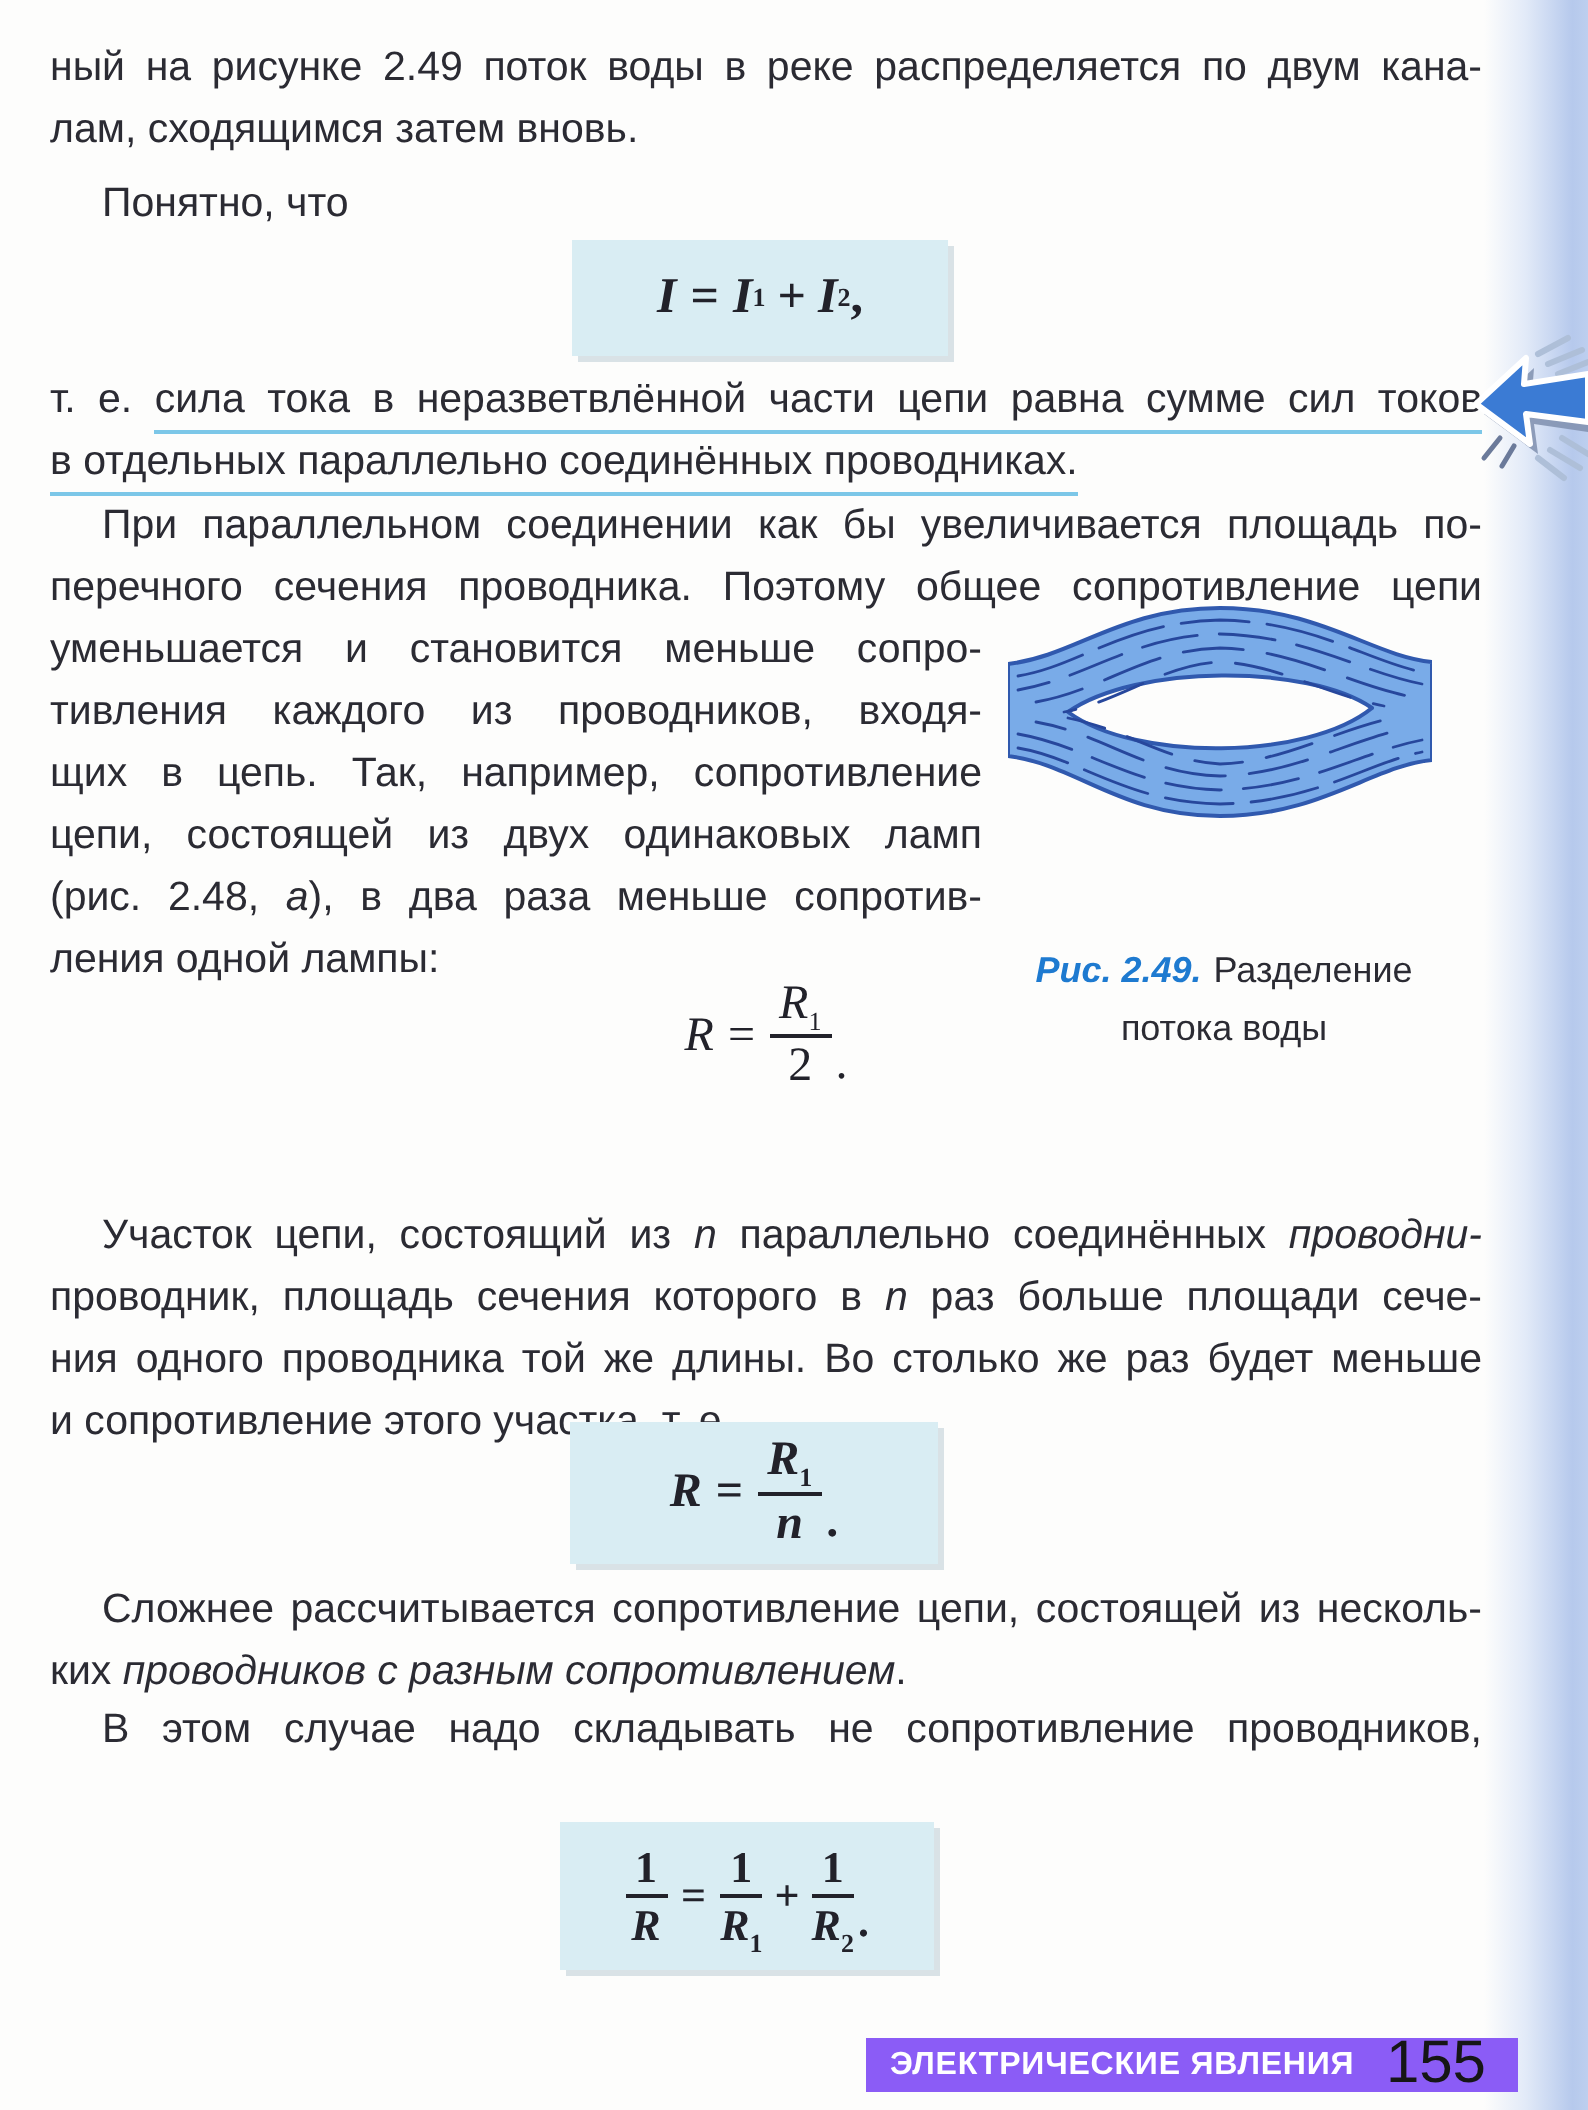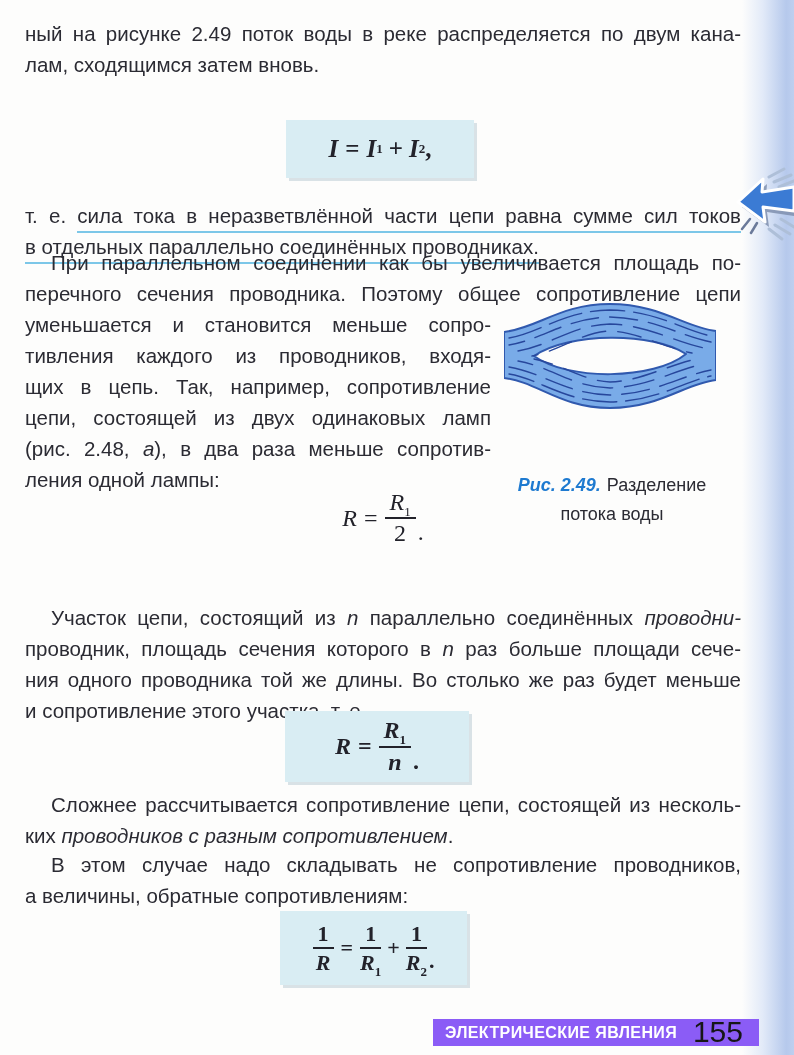--- a/index.html
+++ b/index.html
@@ -65,35 +65,38 @@
 
 <div class="page">
 
   <div class="edge-strip"></div>
 
   <div class="tblock" style="left:25px;top:18px;width:716px;">
     <span class="line">ный на рисунке 2.49 поток воды в реке распределяется по двум кана-</span>
     <span class="line last">лам, сходящимся затем вновь.</span>
   </div>
 
+  <div class="tblock indent" style="left:25px;top:86px;width:716px;">
+    <span class="line last">Понятно, что</span>
+  </div>
 
   <div class="fbox" style="left:286px;top:120px;width:188px;height:58px;">
     <span class="f bold">
       <i class="fv">I</i>
       <span class="feq">=</span>
       <i class="fv">I</i>
         <sub>1</sub>
       <span class="fplus">+</span>
       <i class="fv">I</i>
         <sub>2</sub>
         <span>,</span>
     </span>
   </div>
 
-  <div class="tblock" style="left:25px;top:184px;width:716px;margin-top:16px;">
+  <div class="tblock" style="left:25px;top:184px;width:716px;">
     <span class="line"><span>т. е. </span><span class="u">сила тока в неразветвлённой части цепи равна сумме сил токов</span></span>
     <span class="line last"><span class="u">в отдельных параллельно соединённых проводниках.</span></span>
   </div>
 
   <div class="tblock" style="left:25px;top:247px;width:716px;">
     <span class="line indent">При параллельном соединении как бы увеличивается площадь по-</span>
     <span class="line">перечного сечения проводника. Поэтому общее сопротивление цепи</span>
   </div>
 
   <div class="tblock" style="left:25px;top:309px;width:466px;">
@@ -158,21 +161,20 @@
     </span>
   </div>
 
   <div class="tblock" style="left:25px;top:789px;width:716px;">
     <span class="line indent">Сложнее рассчитывается сопротивление цепи, состоящей из несколь-</span>
     <span class="line last"><span>ких </span><span class="it">проводников с разным сопротивлением</span><span>.</span></span>
   </div>
 
   <div class="tblock" style="left:25px;top:849px;width:716px;">
     <span class="line indent">В этом случае надо складывать не сопротивление проводников,</span>
-    <span class="line last">а величины, обратные сопротивлениям:</span>
   </div>
 
   <div class="fbox" style="left:280px;top:911px;width:187px;height:74px;">
     <span class="f bold" style="font-size:22px;">
       <span class="frac">
         <span class="num">1</span>
         <span class="den"><i class="fv">R</i></span>
       </span>
       <span class="feq">=</span>
       <span class="frac">

